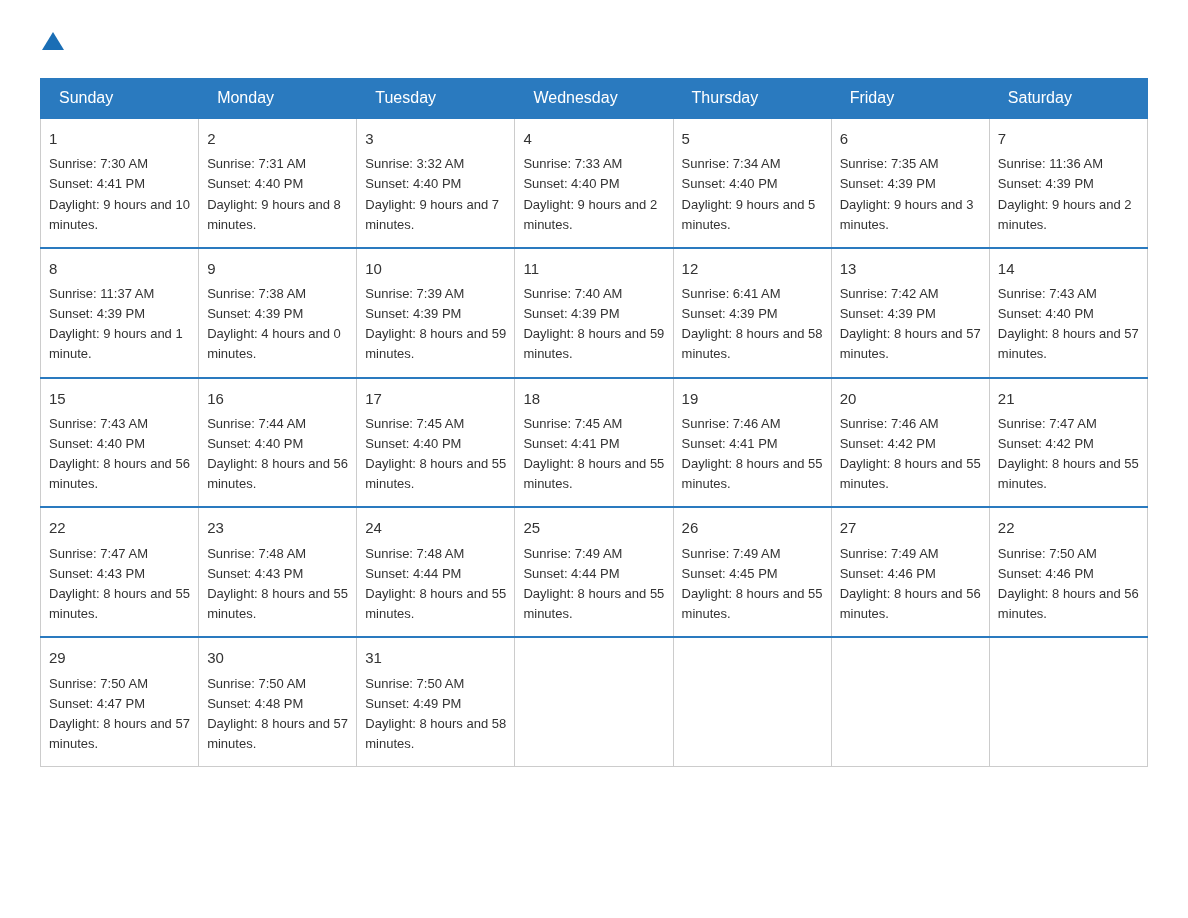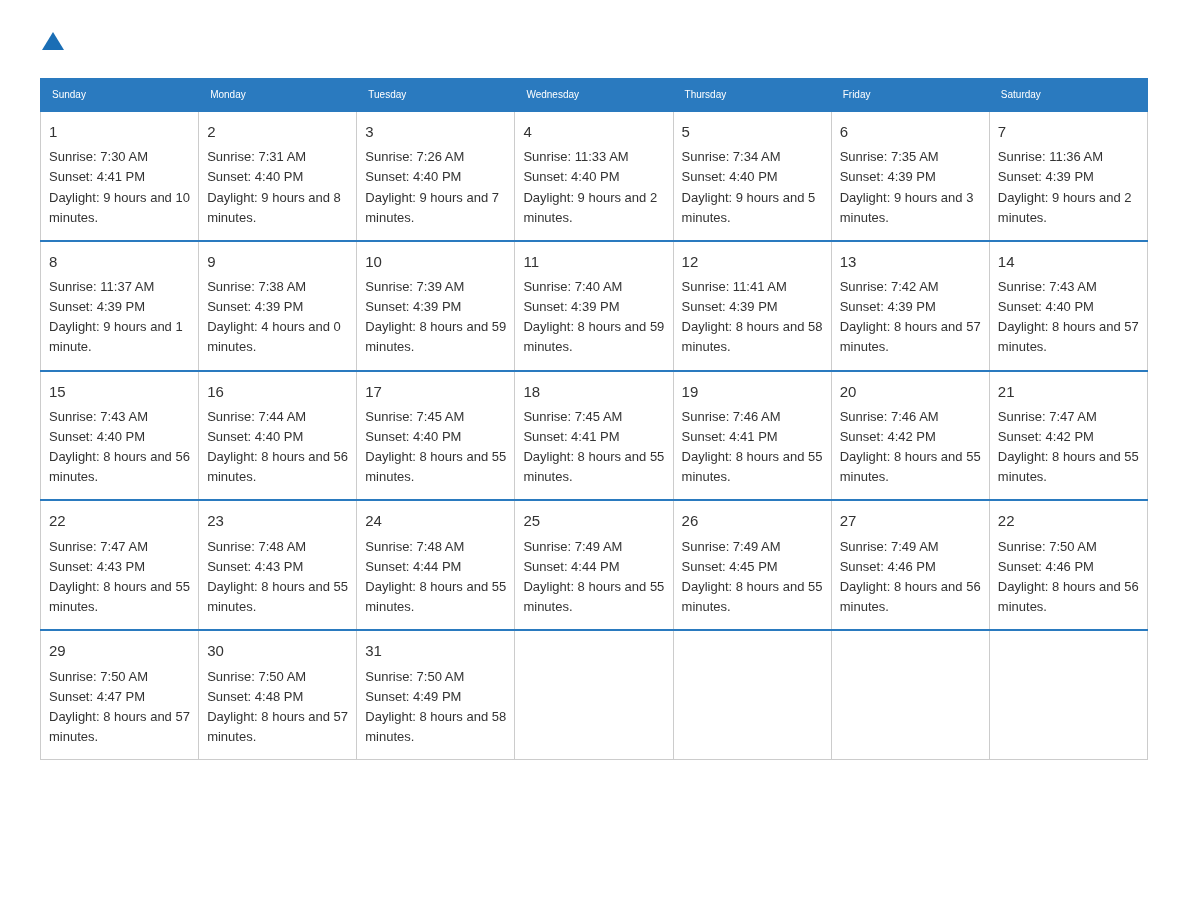--- a/index.html
+++ b/index.html
@@ -54,23 +54,23 @@
     table {
       width: 100%;
       border-collapse: collapse;
       table-layout: fixed;
     }
     thead tr {
       background-color: #2a7abf;
     }
     thead th {
       color: #fff;
-      font-size: 10px;
+      font-size: 16px;
       font-weight: normal;
-      padding: 10px 11px;
+      padding: 10px 18px;
       text-align: left;
       border: 1px solid #2a7abf;
     }
     tbody tr {
       background: #fff;
     }
     tbody td {
       vertical-align: top;
       padding: 8px 8px 12px 8px;
       font-size: 13px;
@@ -132,27 +132,27 @@
         <span>Daylight: 9 hours and 10 minutes.</span>
       </td>
         <td>
         <span class="day-num">2</span>
         <span>Sunrise: 7:31 AM</span><br>
         <span>Sunset: 4:40 PM</span><br>
         <span>Daylight: 9 hours and 8 minutes.</span>
       </td>
         <td>
         <span class="day-num">3</span>
-        <span>Sunrise: 7:26 AM</span><br>
+        <span>Sunrise: 3:32 AM</span><br>
         <span>Sunset: 4:40 PM</span><br>
         <span>Daylight: 9 hours and 7 minutes.</span>
       </td>
         <td>
         <span class="day-num">4</span>
-        <span>Sunrise: 11:33 AM</span><br>
+        <span>Sunrise: 7:33 AM</span><br>
         <span>Sunset: 4:40 PM</span><br>
         <span>Daylight: 9 hours and 2 minutes.</span>
       </td>
         <td>
         <span class="day-num">5</span>
         <span>Sunrise: 7:34 AM</span><br>
         <span>Sunset: 4:40 PM</span><br>
         <span>Daylight: 9 hours and 5 minutes.</span>
       </td>
         <td>
@@ -188,21 +188,21 @@
         <span>Daylight: 8 hours and 59 minutes.</span>
       </td>
         <td>
         <span class="day-num">11</span>
         <span>Sunrise: 7:40 AM</span><br>
         <span>Sunset: 4:39 PM</span><br>
         <span>Daylight: 8 hours and 59 minutes.</span>
       </td>
         <td>
         <span class="day-num">12</span>
-        <span>Sunrise: 11:41 AM</span><br>
+        <span>Sunrise: 6:41 AM</span><br>
         <span>Sunset: 4:39 PM</span><br>
         <span>Daylight: 8 hours and 58 minutes.</span>
       </td>
         <td>
         <span class="day-num">13</span>
         <span>Sunrise: 7:42 AM</span><br>
         <span>Sunset: 4:39 PM</span><br>
         <span>Daylight: 8 hours and 57 minutes.</span>
       </td>
         <td>

